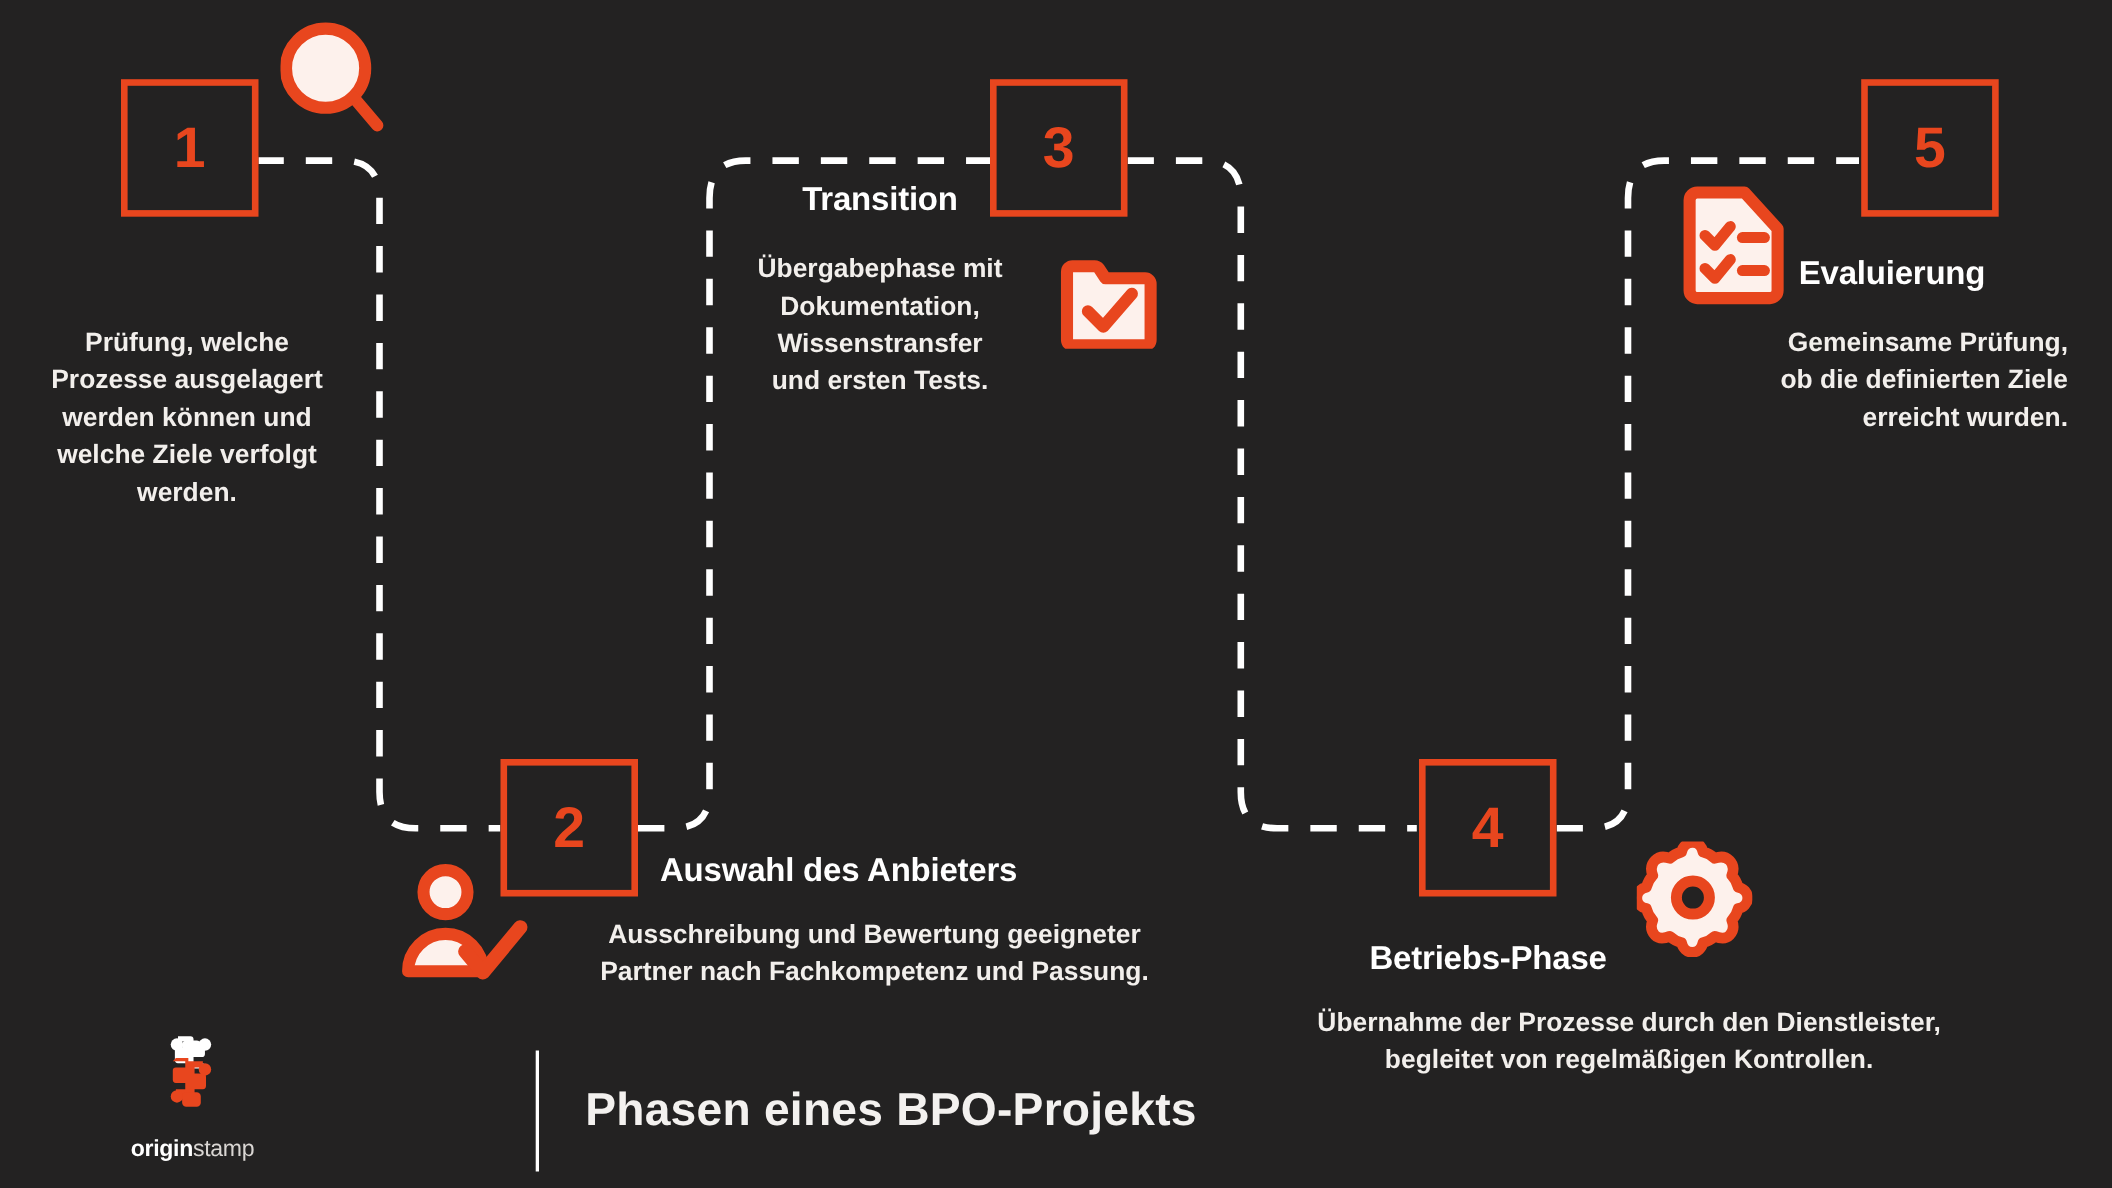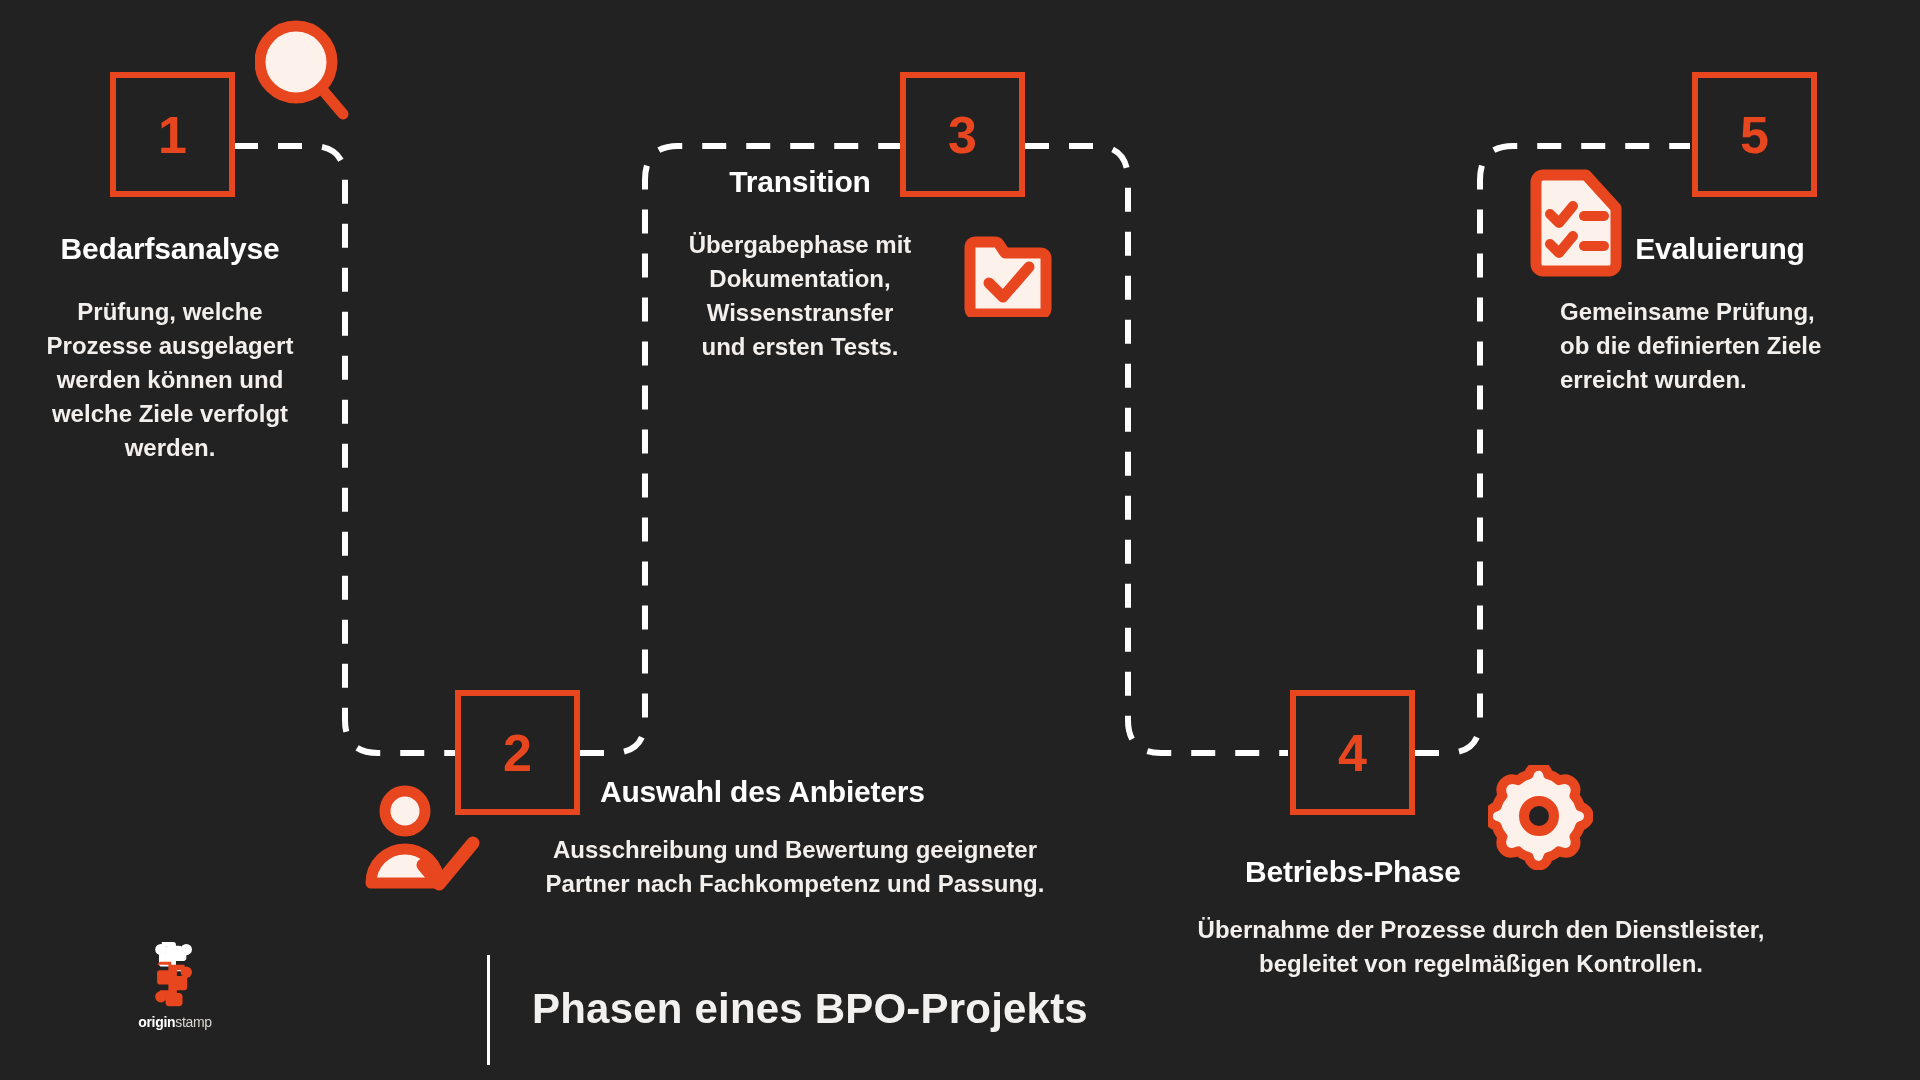--- a/index.html
+++ b/index.html
@@ -78,23 +78,24 @@
   #footer-divider {
     position: absolute;
     width: 3px;
     background: #FFFFFF;
   }
   #brand {
     position: absolute;
     text-align: center;
   }
   #brand-word {
-    font-size: 14px;
+    font-size: 21px;
     letter-spacing: -0.3px;
     white-space: nowrap;
+    margin-top: 19px;
   }
   #brand-word b { font-weight: bold; color:#ffffff; }
   #brand-word i { font-style: normal; font-weight: 400; color:#D9D6D3; }
 </style>
 </head>
 <body>
 
 <div id="stage">
 
   <svg id="connectors" viewBox="0 0 1920 1080" width="1920" height="1080">
@@ -112,21 +113,20 @@
     <span>1</span>
   </div>
 
   <div class="icon-wrap" style="left:255px; top:20px; width:95px; height:110px;">
     <svg viewBox="0 0 95 110" width="95" height="110">
       <circle cx="41" cy="42" r="36" fill="#FDF1EC" stroke="#E8461E" stroke-width="11"></circle>
       <line x1="66" y1="68" x2="88" y2="94" stroke="#E8461E" stroke-width="11" stroke-linecap="round"></line>
     </svg>
   </div>
 
-  <div class="step-title" style="left:42px; top:232px; width:256px; text-align:center;">Bedarfsanalyse</div>
   <div class="step-desc" style="left:18px; top:295px; width:304px; text-align:center; white-space:pre-line;">Prüfung, welche
 Prozesse ausgelagert
 werden können und
 welche Ziele verfolgt
 werden.</div>
 
   <div class="num-box" style="left:455px; top:690px; width:125px; height:125px;">
     <span>2</span>
   </div>
 
@@ -206,21 +206,21 @@
     <svg viewBox="0 0 100 110" width="100" height="110">
       <path d="M 8 14 a 7 7 0 0 1 7 -7 L 58 7 L 88 40 L 88 96 a 7 7 0 0 1 -7 7 L 15 103 a 7 7 0 0 1 -7 -7 Z" fill="#FDF1EC" stroke="#E8461E" stroke-width="11" stroke-linejoin="round"></path>
       <path d="M 22 46 L 31 55 L 45 38" fill="none" stroke="#E8461E" stroke-width="10" stroke-linecap="round" stroke-linejoin="round"></path>
       <path d="M 22 76 L 31 85 L 45 68" fill="none" stroke="#E8461E" stroke-width="10" stroke-linecap="round" stroke-linejoin="round"></path>
       <line x1="56" y1="48" x2="76" y2="48" stroke="#E8461E" stroke-width="10" stroke-linecap="round"></line>
       <line x1="56" y1="78" x2="76" y2="78" stroke="#E8461E" stroke-width="10" stroke-linecap="round"></line>
     </svg>
   </div>
 
   <div class="step-title" style="left:1520px; top:232px; width:400px; text-align:center;">Evaluierung</div>
-  <div class="step-desc" style="left:1560px; top:295px; width:320px; text-align:left; white-space:pre-line;">Gemeinsame Prüfung,
+  <div class="step-desc" style="left:1560px; top:295px; width:320px; text-align:right; white-space:pre-line;">Gemeinsame Prüfung,
 ob die definierten Ziele
 erreicht wurden.</div>
 
   <div id="brand" style="left:95px; top:938px; width:160px;">
     <svg viewBox="0 0 70 80" width="66" height="76" style="display:block;margin:0 auto;">
 
       <path d="M 21 4 h 12 a 3 3 0 0 1 3 3 v 2 h 8 a 3 3 0 0 1 3 3 v 9 a 3 3 0 0 1 -3 3 h -8 v 6 h 8
                a 3 3 0 0 1 3 3 v 2 h -14 a 3 3 0 0 1 -3 -3 v -2 h -9 a 3 3 0 0 1 -3 -3 v -9 a 3 3 0 0 1 3 -3 h 9 v -6 h -9 Z" fill="#FFFFFF"></path>
 
       <path d="M 16 28 h 12 v 6 h -9 a 3 3 0 0 0 -3 3 v 9 a 3 3 0 0 0 3 3 h 9 v 6 h -9 v 6 a 3 3 0 0 0 3 3 h 12

